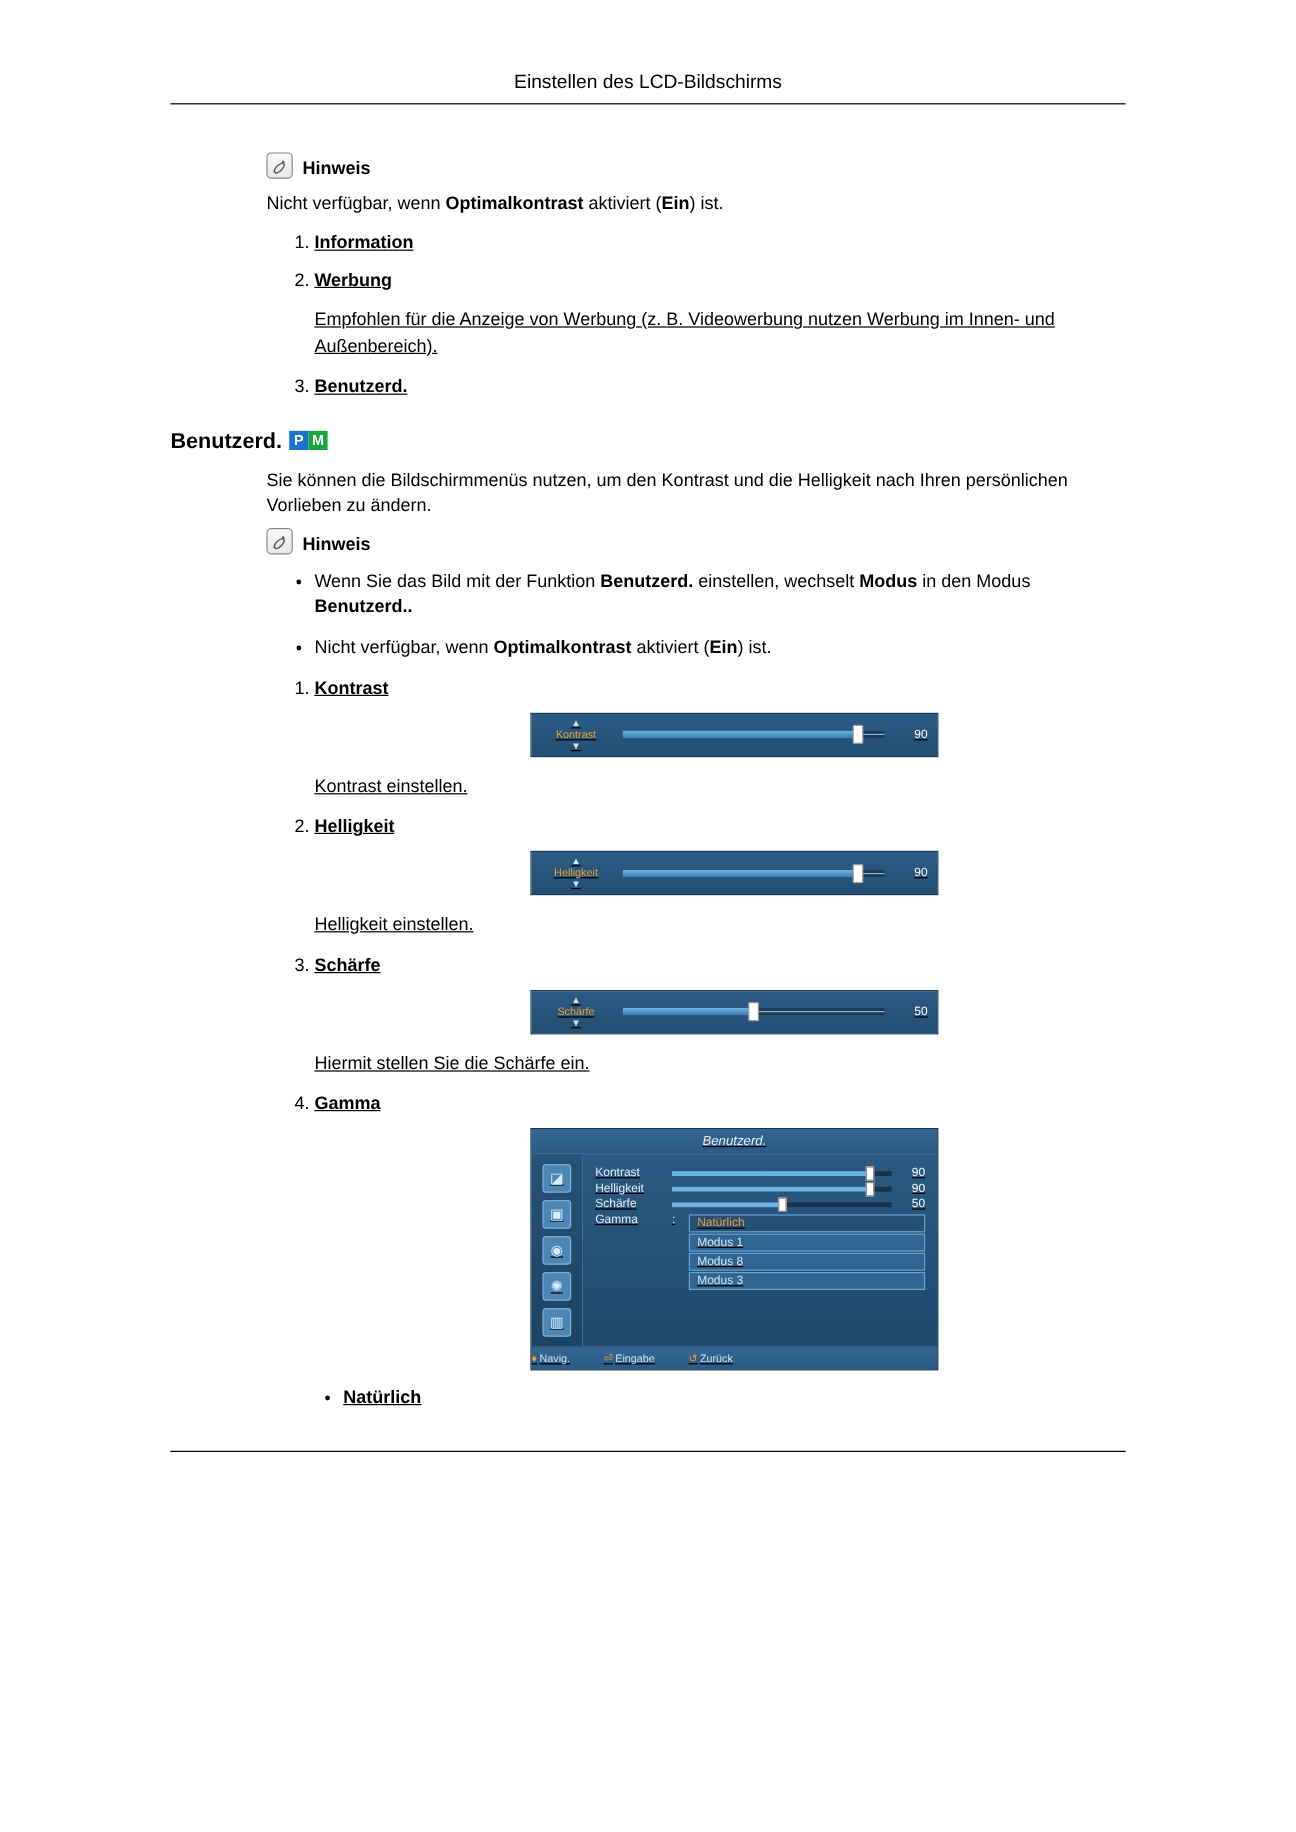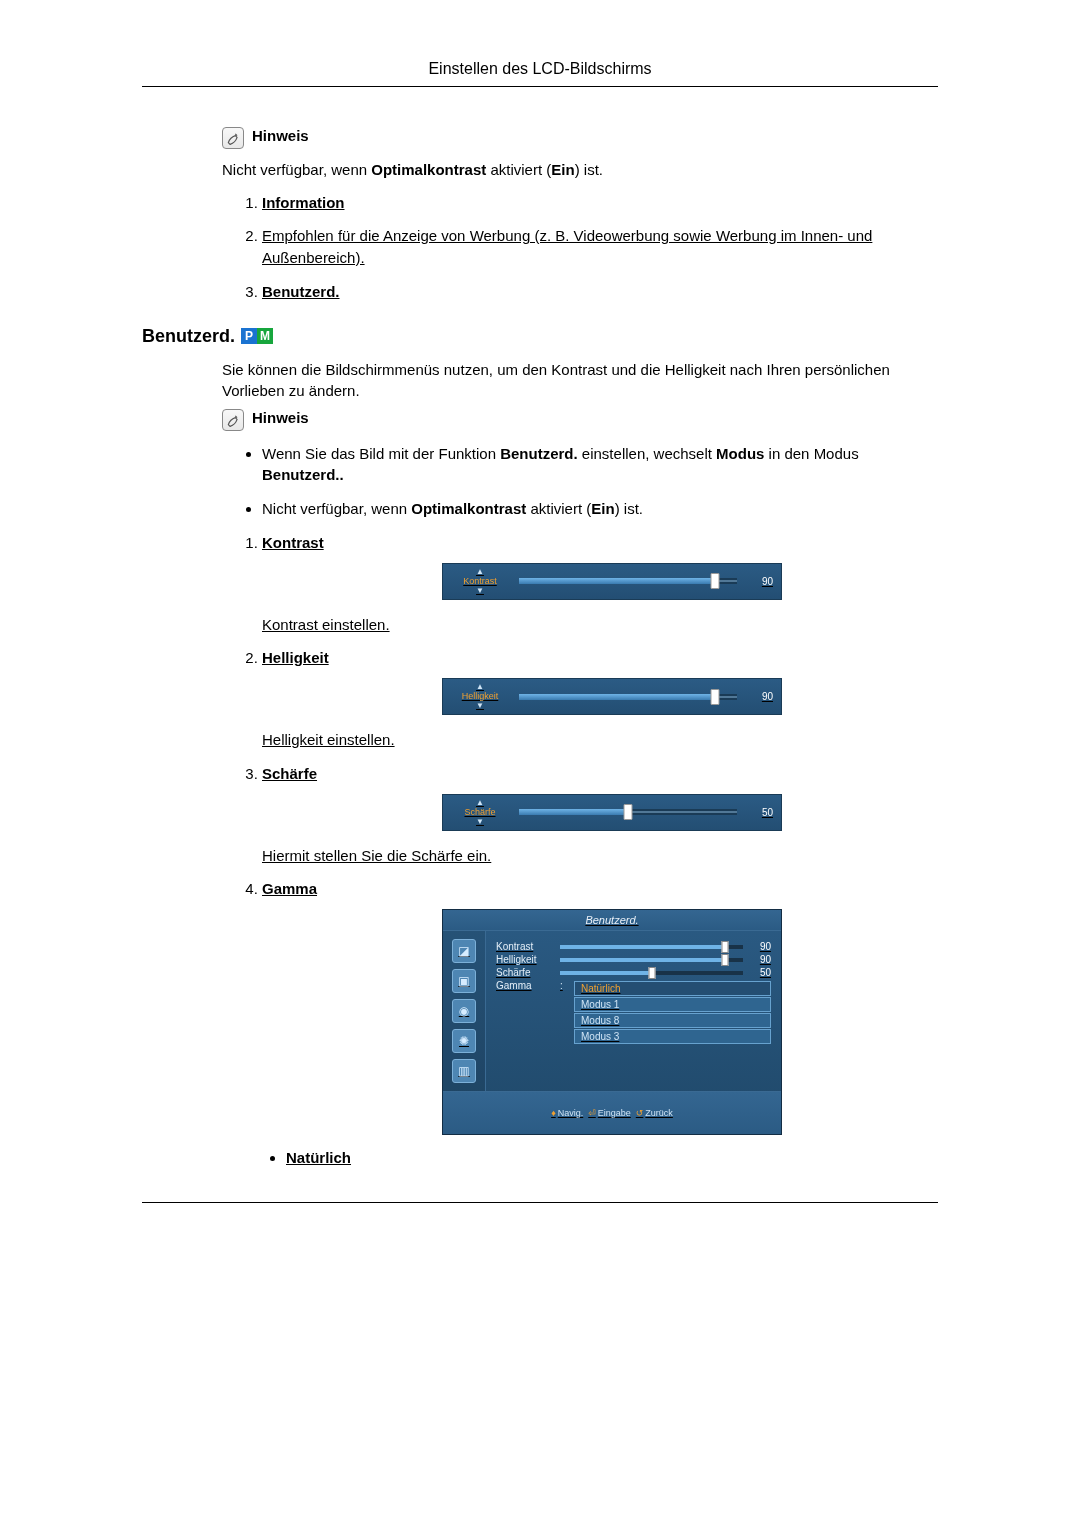--- a/index.html
+++ b/index.html
@@ -20,21 +20,21 @@
     font-size: 16px;
     padding-bottom: 8px;
     border-bottom: 1px solid #000;
     margin-bottom: 40px;
   }
   .indent {
     margin-left: 80px;
   }
   .hinweis-row {
     display: flex;
-    align-items: flex-start;
+    align-items: flex-end;
     gap: 8px;
     margin-top: 6px;
     margin-bottom: 10px;
   }
   .note-icon {
     width: 22px;
     height: 22px;
     border: 1px solid #888;
     border-radius: 4px;
     display: flex;
@@ -200,22 +200,22 @@
   .dd-item {
     border:1px solid #67a2cf;
     background:#2f6590;
     color:#cfe4f5;
     padding:1px 6px;
     margin:1px 0;
     font-size:10px;
   }
   .dd-item.sel { background:#244e72; color:#f0a030; }
   .osd-footer {
-    display:flex; justify-content:center; gap:5px;
-    padding: 16px 0;
+    display:flex; justify-content:flex-start; gap:28px;
+    padding: 4px 0;
     border-top:1px solid #3a6a93;
     font-size:9px;
     color:#cfe4f5;
     background: linear-gradient(#346691,#2b5b84);
   }
   .osd-footer .sym { color:#f0a030; margin-right:2px; }
   .footer-line { border-top:1px solid #000; margin-top:36px; }
 </style>
 </head>
 <body>
@@ -237,21 +237,22 @@
 
     <p>
       <span>Nicht verfügbar, wenn </span><span class="bold">Optimalkontrast</span><span> aktiviert (</span><span class="bold">Ein</span><span>) ist.</span>
     </p>
 
     <ol class="num-list">
       <li>
         <div class="li-head">Information</div>
       </li>
       <li>
-        <div class="li-body">Empfohlen für die Anzeige von Werbung (z. B. Videowerbung sowie Werbung im Innen- und Außenbereich).</div>
+        <div class="li-head">Werbung</div>
+        <div class="li-body">Empfohlen für die Anzeige von Werbung (z. B. Videowerbung nutzen Werbung im Innen- und Außenbereich).</div>
       </li>
       <li>
         <div class="li-head">Benutzerd.</div>
       </li>
     </ol>
   </div>
 
   <div class="section-title">
     <span>Benutzerd.</span>
     <span class="pm-badge">

